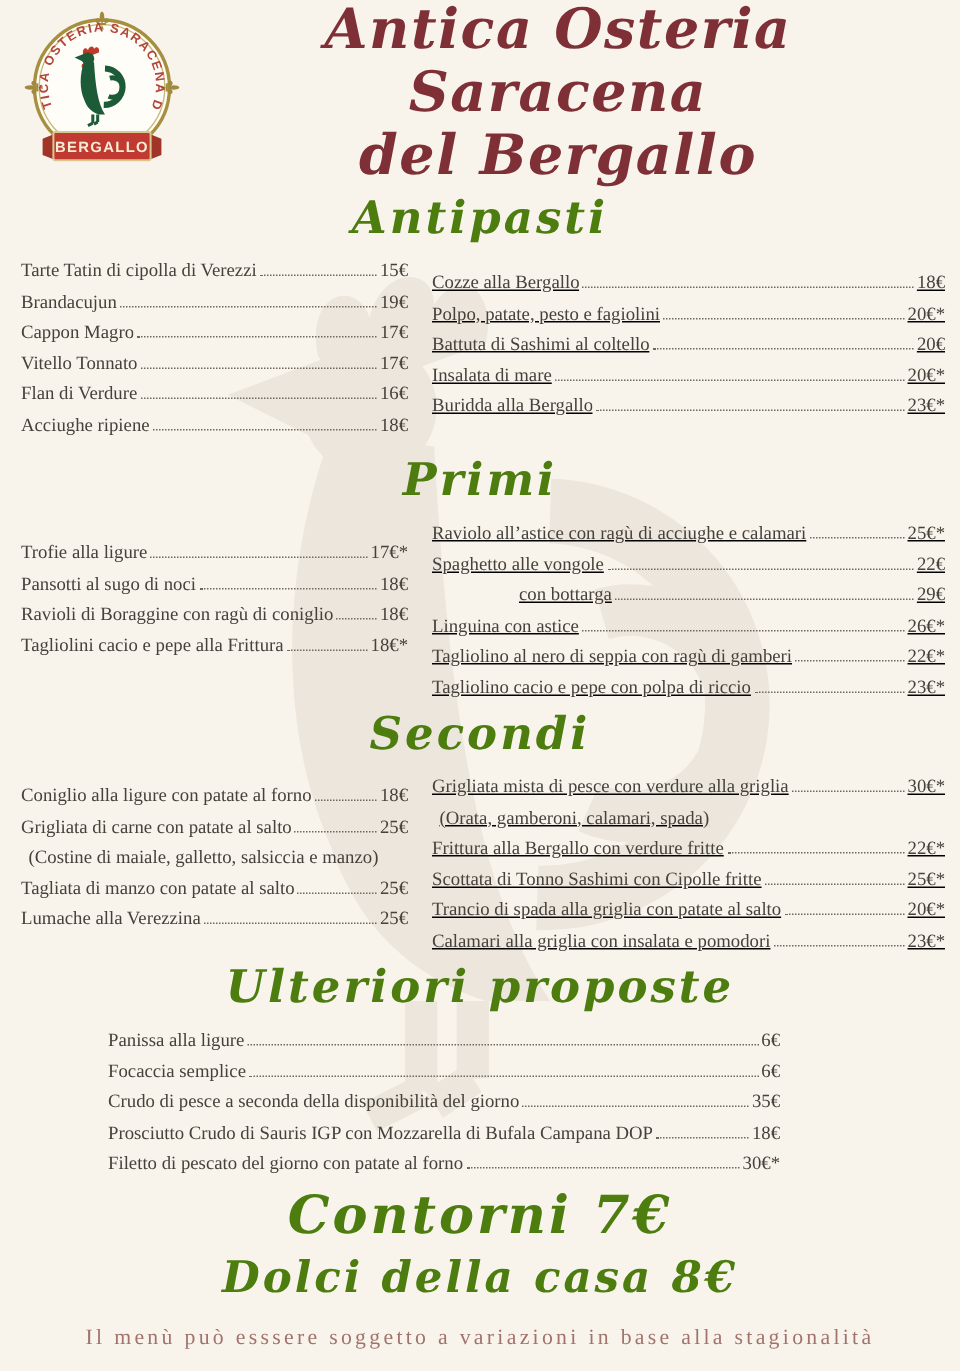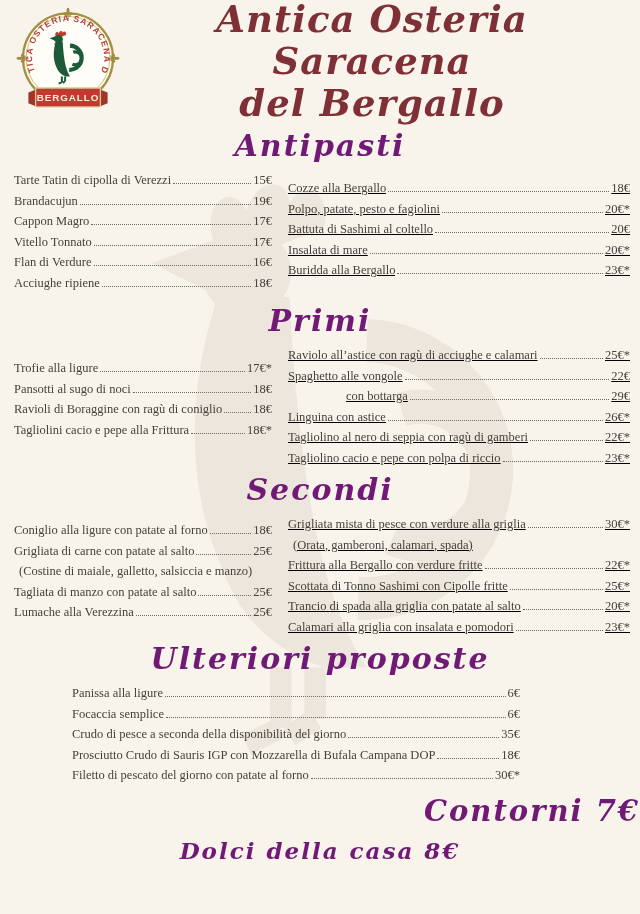--- a/index.html
+++ b/index.html
@@ -30,21 +30,21 @@
     font-style:italic;font-weight:700;
     color:#7e3036;
     font-size:37px;line-height:42px;
     letter-spacing:1px;
   }
   
   .script{
     text-align:center;
     font-family:"DejaVu Serif", serif;
     font-style:italic;font-weight:700;
-    color:#701a75;
+    color:#4d7c0f;
     letter-spacing:2px;
   }
   h2.script{font-size:30px;line-height:40px;margin:2px 0 4px;font-weight:700;}
   h2.mt8{margin-top:8px;}
   
   .two-col{display:flex;padding:0 10px 0 14px;gap:16px;position:relative;}
   .col{min-width:0;}
   .col-left{flex:0 0 258px;width:258px;}
   .col-right{flex:1;text-decoration:underline;}
   .one-col{padding:0 120px 0 72px;position:relative;}
@@ -59,22 +59,22 @@
   .item .name{flex:0 1 auto;overflow:hidden;}
   .item .dots{
     flex:1 1 auto;min-width:4px;
     border-bottom:1px dotted #6f685f;
     margin:0 2px 3px 2px;
   }
   .item .price{flex:0 0 auto;}
   .item.indent .name{padding-left:58px;}
   .item.note .name{padding-left:5px;}
   
-  .big-script{font-size:29px;line-height:38px;text-align:right;}
-  .dolci-line{font-size:23px;line-height:42px;}
+  .big-script{font-size:35px;line-height:38px;}
+  .dolci-line{font-size:29px;line-height:42px;}
   .contorni-line{margin-top:6px;}
   .footer-note{
     margin-top:11px;
     text-align:center;
     font-size:14.5px;line-height:18px;
     letter-spacing:2.2px;
     color:#a1736c;
   }
   main,header,.footer-block{position:relative;z-index:1;}
 </style>
@@ -369,16 +369,17 @@
             <span class="name">Filetto di pescato del giorno con patate al forno</span>
             <span class="dots"></span>
             <span class="price">30€*</span>
           </div>
         </div>
     </section>
 
     <div class="footer-block">
       <div class="script big-script contorni-line">Contorni 7€</div>
       <div class="script dolci-line">Dolci della casa 8€</div>
+      <div class="footer-note">Il menù può esssere soggetto a variazioni in base alla stagionalità</div>
     </div>
 
   </main>
 </div>
 
 </body></html>

